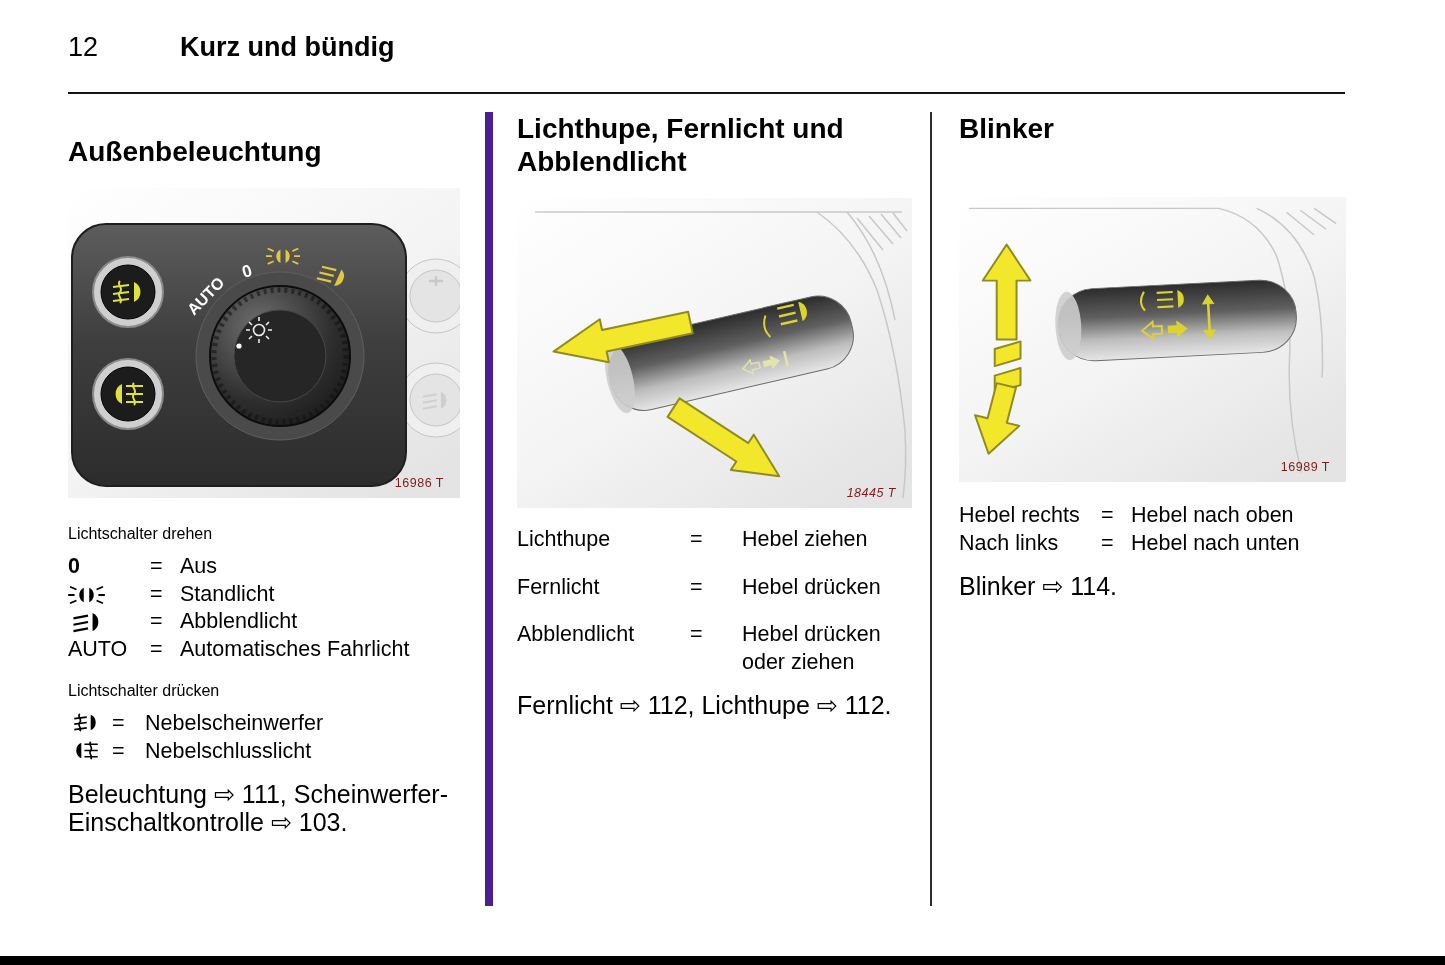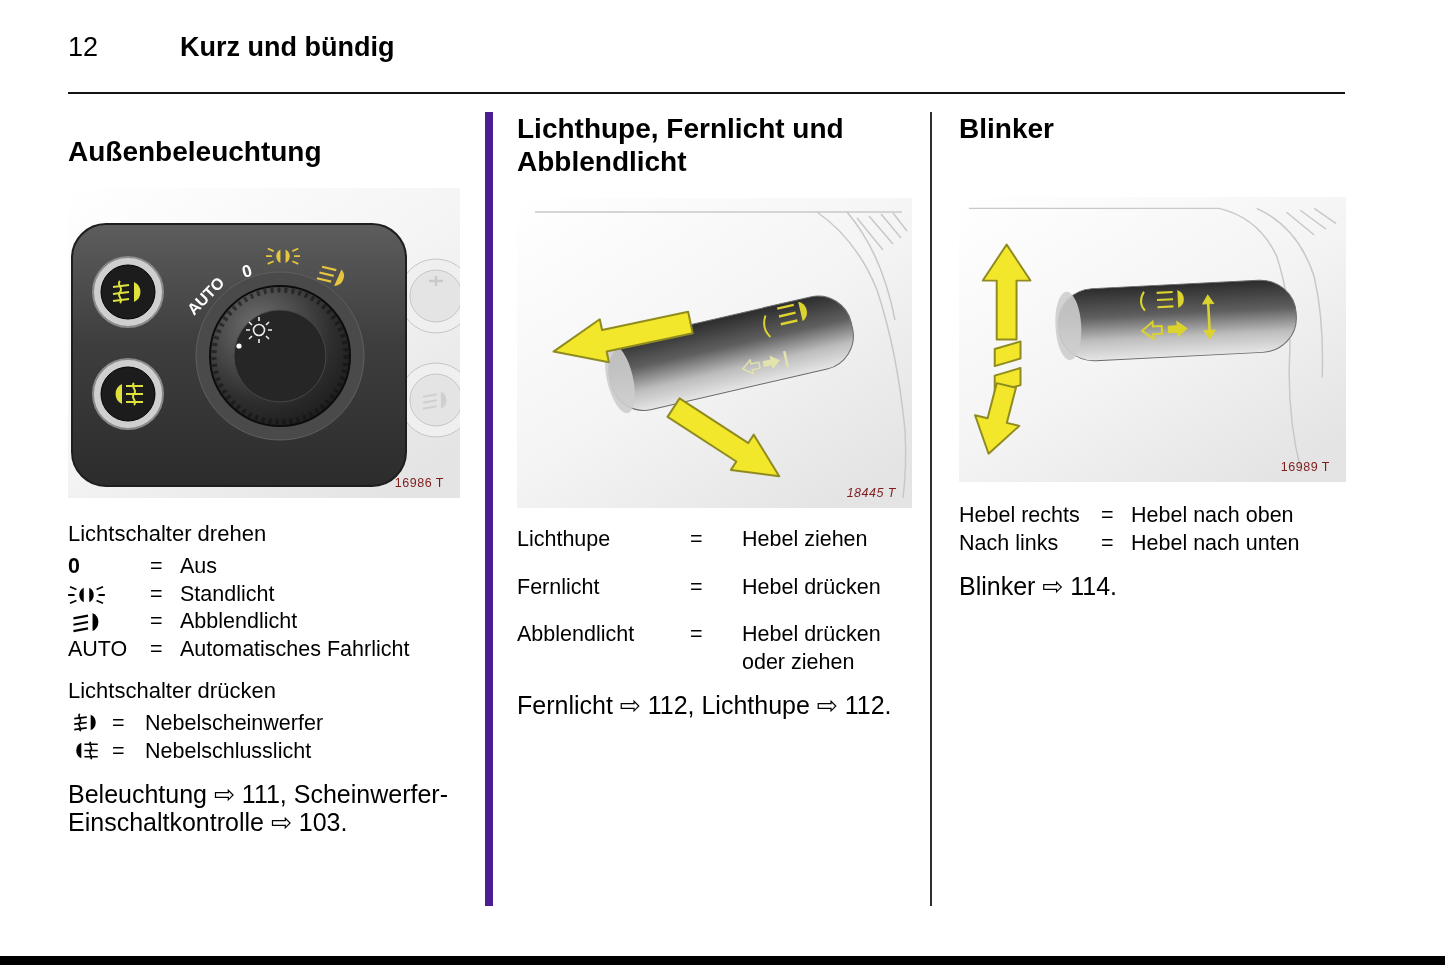--- a/index.html
+++ b/index.html
@@ -17,21 +17,21 @@
   .c1 { width: 417px; padding-right: 25px; margin-top: 23px; }
   .c2 { width: 445px; border-left: 8px solid #4c1d95; padding-left: 24px; padding-right: 26px; }
   .c3 { width: 415px; border-left: 2px solid #2e2e2e; padding-left: 27px; }
   .coltitle { font-size: 28px; font-weight: bold; line-height: 33px; margin: 0 0 20px 0; }
   .illus-wrap { position: relative; }
   .c1 .illus-wrap { width: 392px; height: 310px; }
   .c2 .illus-wrap { width: 395px; height: 310px; font-style: italic; }
   .c3 .illus-wrap { width: 387px; height: 285px; margin-top: 52px; }
   .illus-wrap svg.illus { display: block; width: 100%; height: 100%; }
   .illus-caption { position: absolute; right: 16px; bottom: 8px; font-size: 12.5px; color: #7f1d1d; letter-spacing: .5px; }
-  .subhead { font-size: 22px; line-height: 27px; margin: 22px 0 6px 0; }
+  .subhead { font-size: 16px; line-height: 27px; margin: 22px 0 6px 0; }
   .subhead2 { margin-top: 14px; }
   .defs { display: grid; font-size: 21.5px; line-height: 27.5px; align-items: start; }
   .g-rotate { grid-template-columns: 82px 30px 1fr; }
   .g-press  { grid-template-columns: 44px 33px 1fr; }
   .g-c2 { grid-template-columns: 153px 32px 1fr; margin-top: 18px; gap: 20px; }
   .g-c3 { grid-template-columns: 142px 30px 1fr; margin-top: 20px; }
   .sym-cell { padding-top: 3px; }
   .sym-icon { color: #000; display: block; }
   .bold { font-weight: bold; }
   .footer { font-size: 25px; line-height: 27.5px; margin-top: 16px; }

